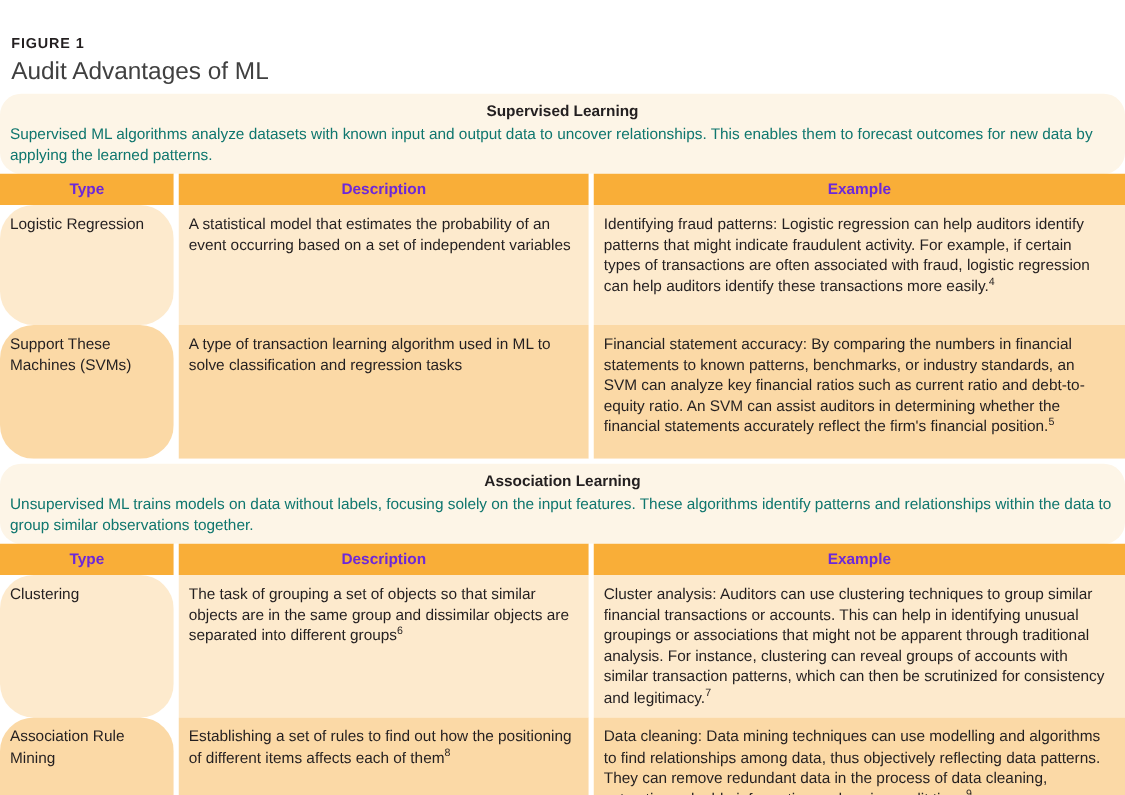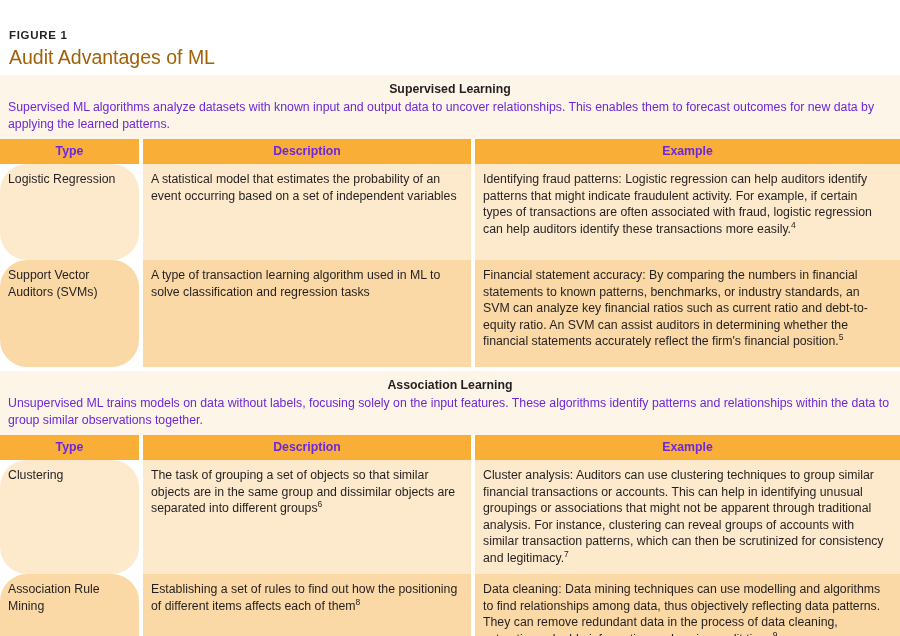--- a/index.html
+++ b/index.html
@@ -28,42 +28,43 @@
   .fig-kicker {
     font-size: 11.5px;
     font-weight: bold;
     letter-spacing: 0.7px;
     color: #231f20;
     line-height: 14px;
     padding-top: 2px;
   }
   .fig-title {
     font-size: 19.5px;
-    color: #a16207;
+    color: #404040;
     line-height: 26px;
     padding-top: 2px;
     font-weight: normal;
   }
 
   
   .section-banner {
     background: #fdf5e7;
     padding: 6px 8px 7px 8px;
+    border-radius: 17px;
   }
   .section-banner .sec-title {
     text-align: center;
     font-size: 12.3px;
     font-weight: bold;
     color: #231f20;
     line-height: 16px;
     padding-bottom: 2px;
   }
   .section-banner .sec-desc {
     font-size: 12.3px;
-    color: #6d28d9;
+    color: #0f766e;
     line-height: 16.5px;
   }
 
   
   .tbl {
     width: 900px;
     border-collapse: separate;
     border-spacing: 0;
     table-layout: fixed;
   }
@@ -147,21 +148,21 @@
     </thead>
     <tbody>
       <tr class="row-a" style="height:96px;">
         <td class="cell-type">Logistic Regression</td>
         <td class="gap"></td>
         <td class="cell-desc"><span>A statistical model that estimates the probability of an event occurring based on a set of independent variables</span><sup></sup></td>
         <td class="gap"></td>
         <td class="cell-ex"><span>Identifying fraud patterns: Logistic regression can help auditors identify patterns that might indicate fraudulent activity. For example, if certain types of transactions are often associated with fraud, logistic regression can help auditors identify these transactions more easily.</span><sup>4</sup></td>
       </tr>
       <tr class="row-b" style="height:107px;">
-        <td class="cell-type">Support Vector Auditors (SVMs)</td>
+        <td class="cell-type">Support These Machines (SVMs)</td>
         <td class="gap"></td>
         <td class="cell-desc"><span>A type of transaction learning algorithm used in ML to solve classification and regression tasks</span><sup></sup></td>
         <td class="gap"></td>
         <td class="cell-ex"><span>Financial statement accuracy: By comparing the numbers in financial statements to known patterns, benchmarks, or industry standards, an SVM can analyze key financial ratios such as current ratio and debt-to-equity ratio. An SVM can assist auditors in determining whether the financial statements accurately reflect the firm's financial position.</span><sup>5</sup></td>
       </tr>
     </tbody>
   </table>
 
   <div class="section-gap"></div>
 

